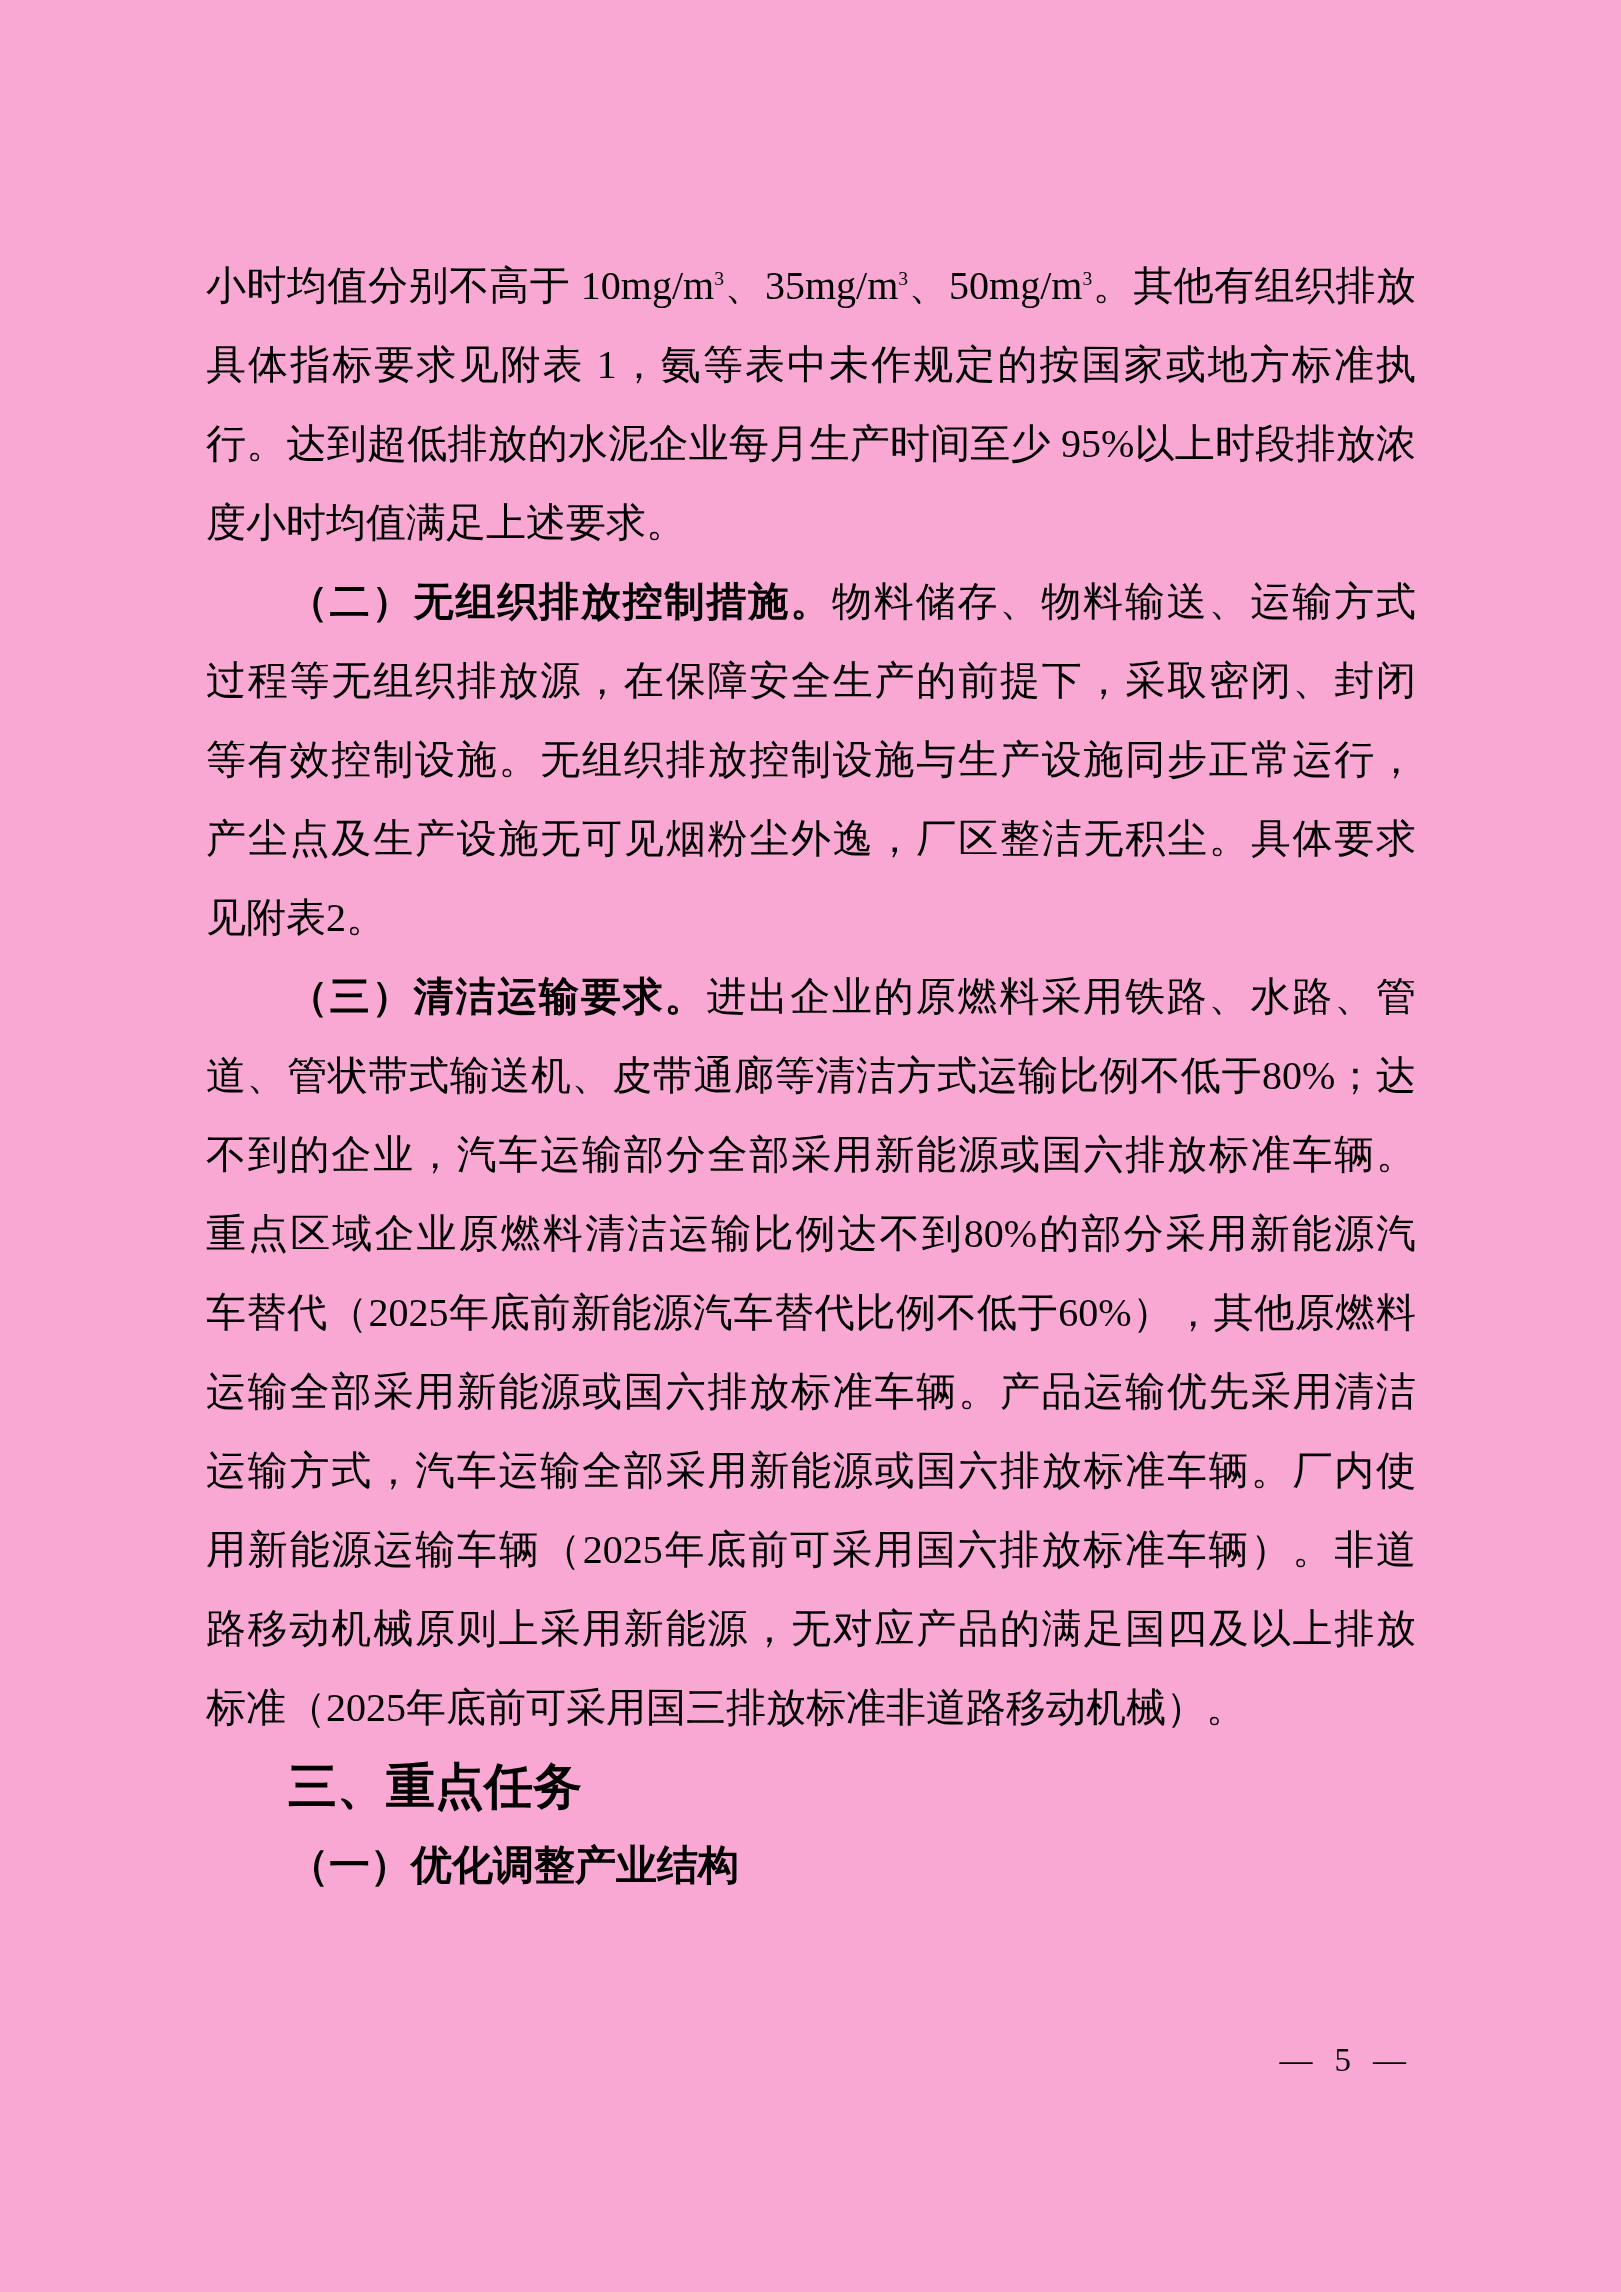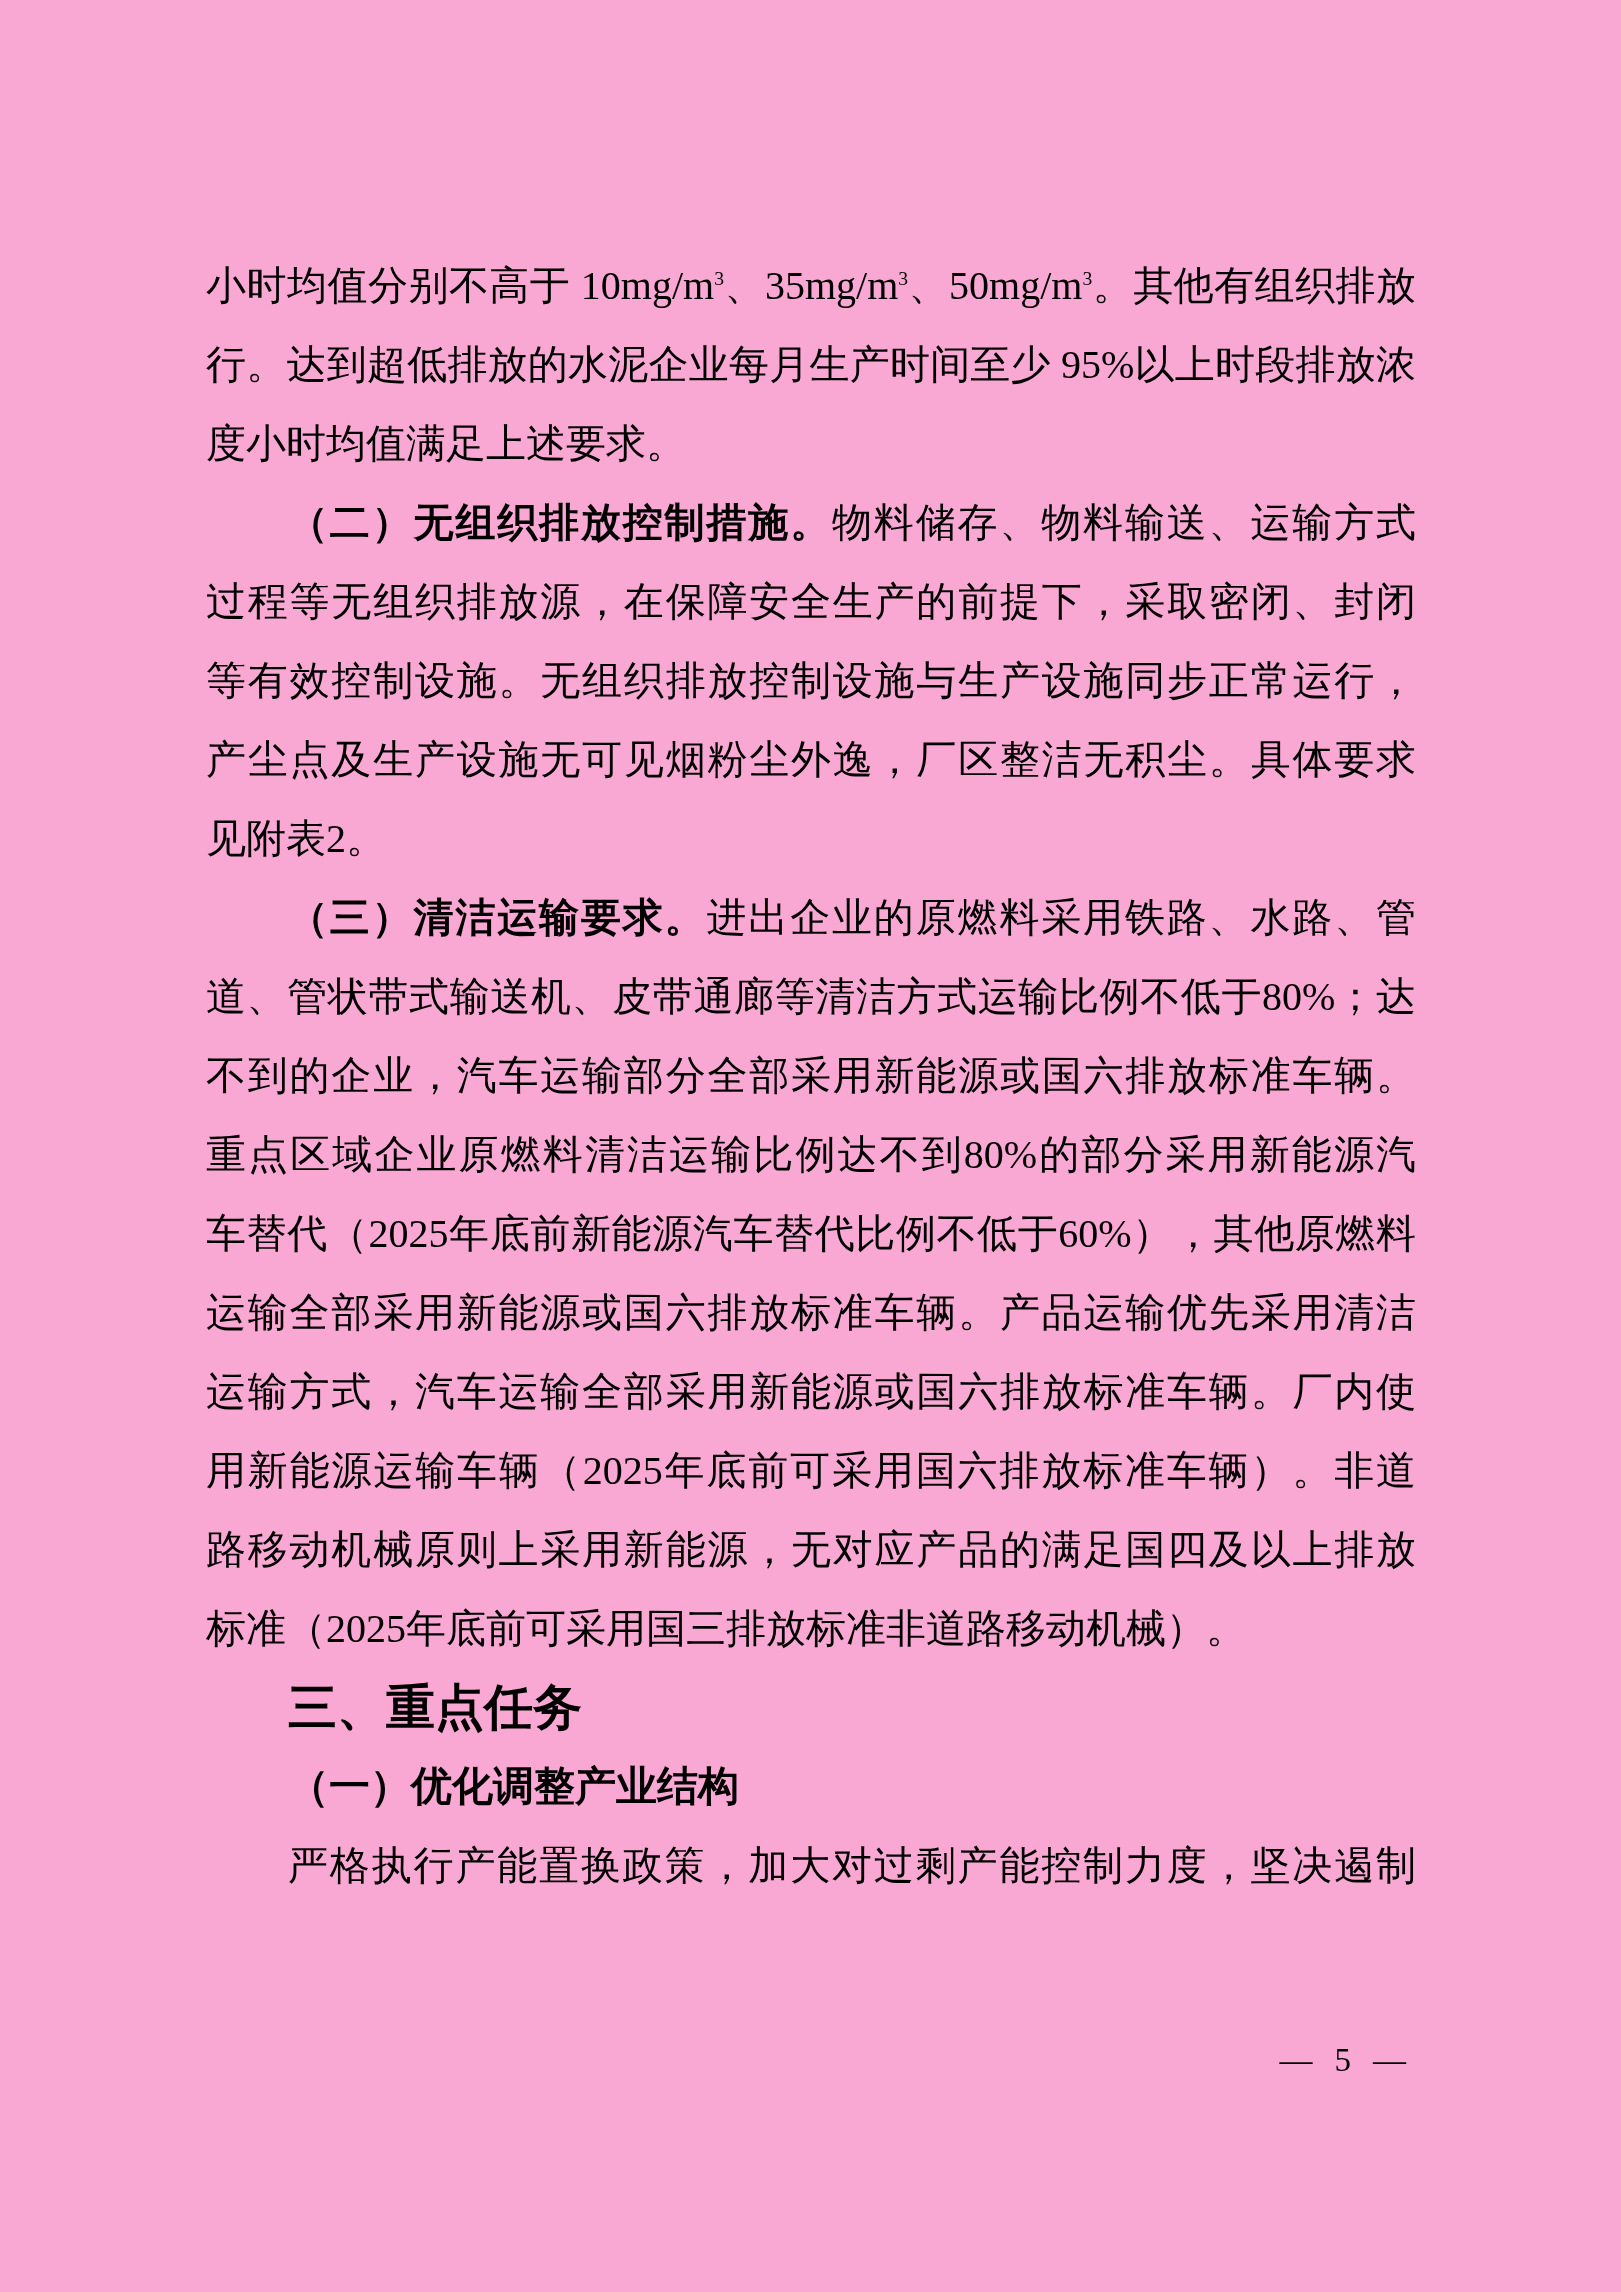--- a/index.html
+++ b/index.html
@@ -67,20 +67,21 @@
   }
 </style>
 </head>
 <body>
 
 <div class="page">
   <div class="textblock">
 
     <div class="line"><span>小时均值分别不高于 10mg/m</span><sup>3</sup><span>、35mg/m</span><sup>3</sup><span>、50mg/m</span><sup>3</sup><span>。其他有组织排放</span></div>
 
+    <div class="line">具体指标要求见附表 1，氨等表中未作规定的按国家或地方标准执</div>
     <div class="line">行。达到超低排放的水泥企业每月生产时间至少 95%以上时段排放浓</div>
     <div class="line short">度小时均值满足上述要求。</div>
 
     <div class="line indent"><span class="bold">（二）无组织排放控制措施。</span><span>物料储存、物料输送、运输方式</span></div>
 
     <div class="line">过程等无组织排放源，在保障安全生产的前提下，采取密闭、封闭</div>
     <div class="line">等有效控制设施。无组织排放控制设施与生产设施同步正常运行，</div>
     <div class="line">产尘点及生产设施无可见烟粉尘外逸，厂区整洁无积尘。具体要求</div>
     <div class="line short">见附表2。</div>
 
@@ -92,19 +93,18 @@
     <div class="line">车替代（2025年底前新能源汽车替代比例不低于60%），其他原燃料</div>
     <div class="line">运输全部采用新能源或国六排放标准车辆。产品运输优先采用清洁</div>
     <div class="line">运输方式，汽车运输全部采用新能源或国六排放标准车辆。厂内使</div>
     <div class="line">用新能源运输车辆（2025年底前可采用国六排放标准车辆）。非道</div>
     <div class="line">路移动机械原则上采用新能源，无对应产品的满足国四及以上排放</div>
     <div class="line short">标准（2025年底前可采用国三排放标准非道路移动机械）。</div>
 
     <div class="line short indent h2">三、重点任务</div>
     <div class="line short indent h3">（一）优化调整产业结构</div>
 
-    <div class="line indent">严格执行产能置换政策，加大对过剩产能控制力度，坚决遏制</div>
 
   </div>
 
   <div class="pagenum">— 5 —</div>
 </div>
 
 
 </body></html>

